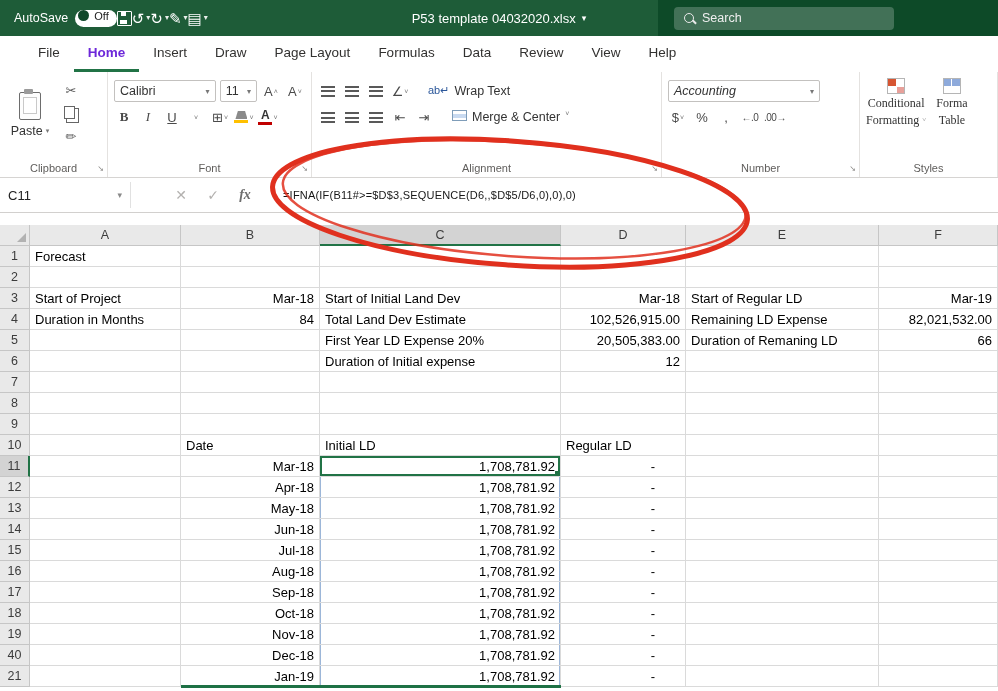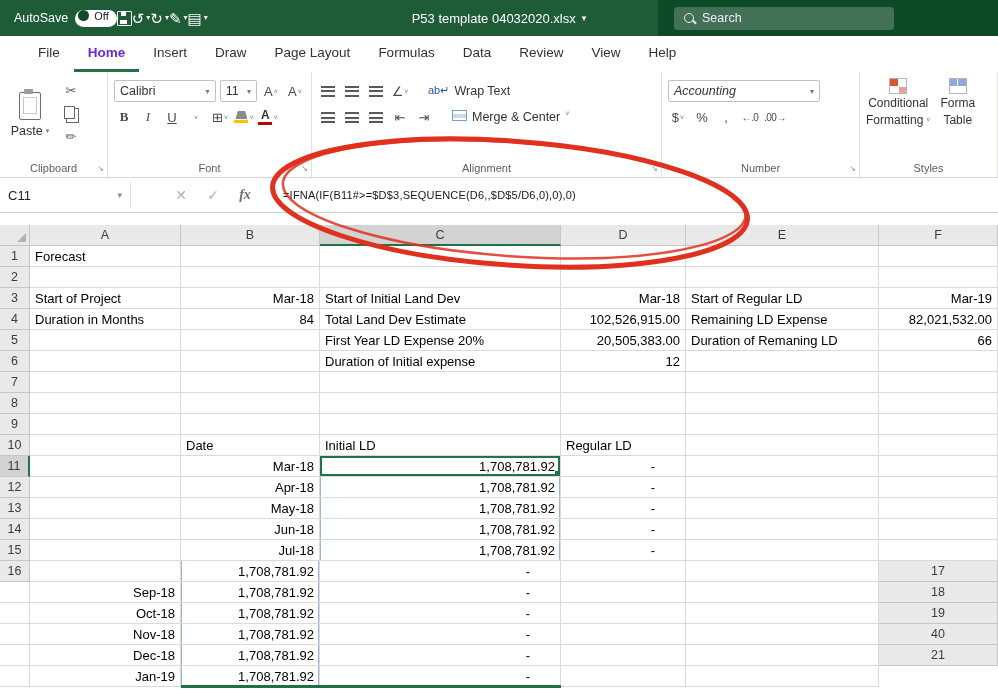--- a/index.html
+++ b/index.html
@@ -73,21 +73,21 @@
   .wrap-btn,.merge-btn{display:flex;align-items:flex-start;gap:5px;font-size:12.5px;color:#333;margin-left:14px;}
   .wrap-ico{font-size:11px;color:#2b579a;}
   .merge-ico{width:15px;height:11px;border:1px solid #7f9db9;background:linear-gradient(#c9daf0,#c9daf0) center/100% 4px no-repeat,#fff;box-sizing:border-box;}
   .merge-btn .dd{font-size:7px;color:#777;}
 
   .g-number{width:198px;}
   .combo-accounting{width:152px;font-style:italic;}
   .decbtn{font-size:10px;color:#4a4a4a;letter-spacing:-.5px;}
 
   .g-styles{flex:1;min-width:0;overflow:hidden;}
-  .style-btns{display:flex;gap:10px;overflow:hidden;white-space:nowrap;}
+  .style-btns{display:flex;gap:10px;overflow:hidden;white-space:nowrap;font-family:Liberation Serif, serif;}
   .style-btn{display:flex;flex-direction:column;align-items:center;gap:2px;font-size:12px;color:#333;line-height:1.25;}
   .cf-ico,.ft-ico{width:16px;height:14px;display:grid;grid-template-columns:1fr 1fr;grid-template-rows:1fr 1fr;gap:1px;border:1px solid #b5b5b5;box-sizing:content-box;}
   .cf-ico span:nth-child(1){background:#d65532;}
   .cf-ico span:nth-child(2){background:#fff;}
   .cf-ico span:nth-child(3){background:#fff;}
   .cf-ico span:nth-child(4){background:#e8a09a;}
   .ft-ico span:nth-child(1),.ft-ico span:nth-child(2){background:#8eaadb;}
   .ft-ico span:nth-child(3),.ft-ico span:nth-child(4){background:#fff;}
   .style-line{display:flex;align-items:center;gap:3px;}
   .style-line .dd{font-size:7px;color:#777;}
@@ -480,20 +480,21 @@
       <div class="gc cell"></div>
       <div class="gc rh">15</div>
       <div class="gc cell"></div>
       <div class="gc cell right">Jul-18</div>
       <div class="gc cell right spill">1,708,781.92</div>
       <div class="gc cell right dash">-</div>
       <div class="gc cell"></div>
       <div class="gc cell"></div>
       <div class="gc rh">16</div>
       <div class="gc cell"></div>
+      <div class="gc cell right">Aug-18</div>
       <div class="gc cell right spill">1,708,781.92</div>
       <div class="gc cell right dash">-</div>
       <div class="gc cell"></div>
       <div class="gc cell"></div>
       <div class="gc rh">17</div>
       <div class="gc cell"></div>
       <div class="gc cell right">Sep-18</div>
       <div class="gc cell right spill">1,708,781.92</div>
       <div class="gc cell right dash">-</div>
       <div class="gc cell"></div>

